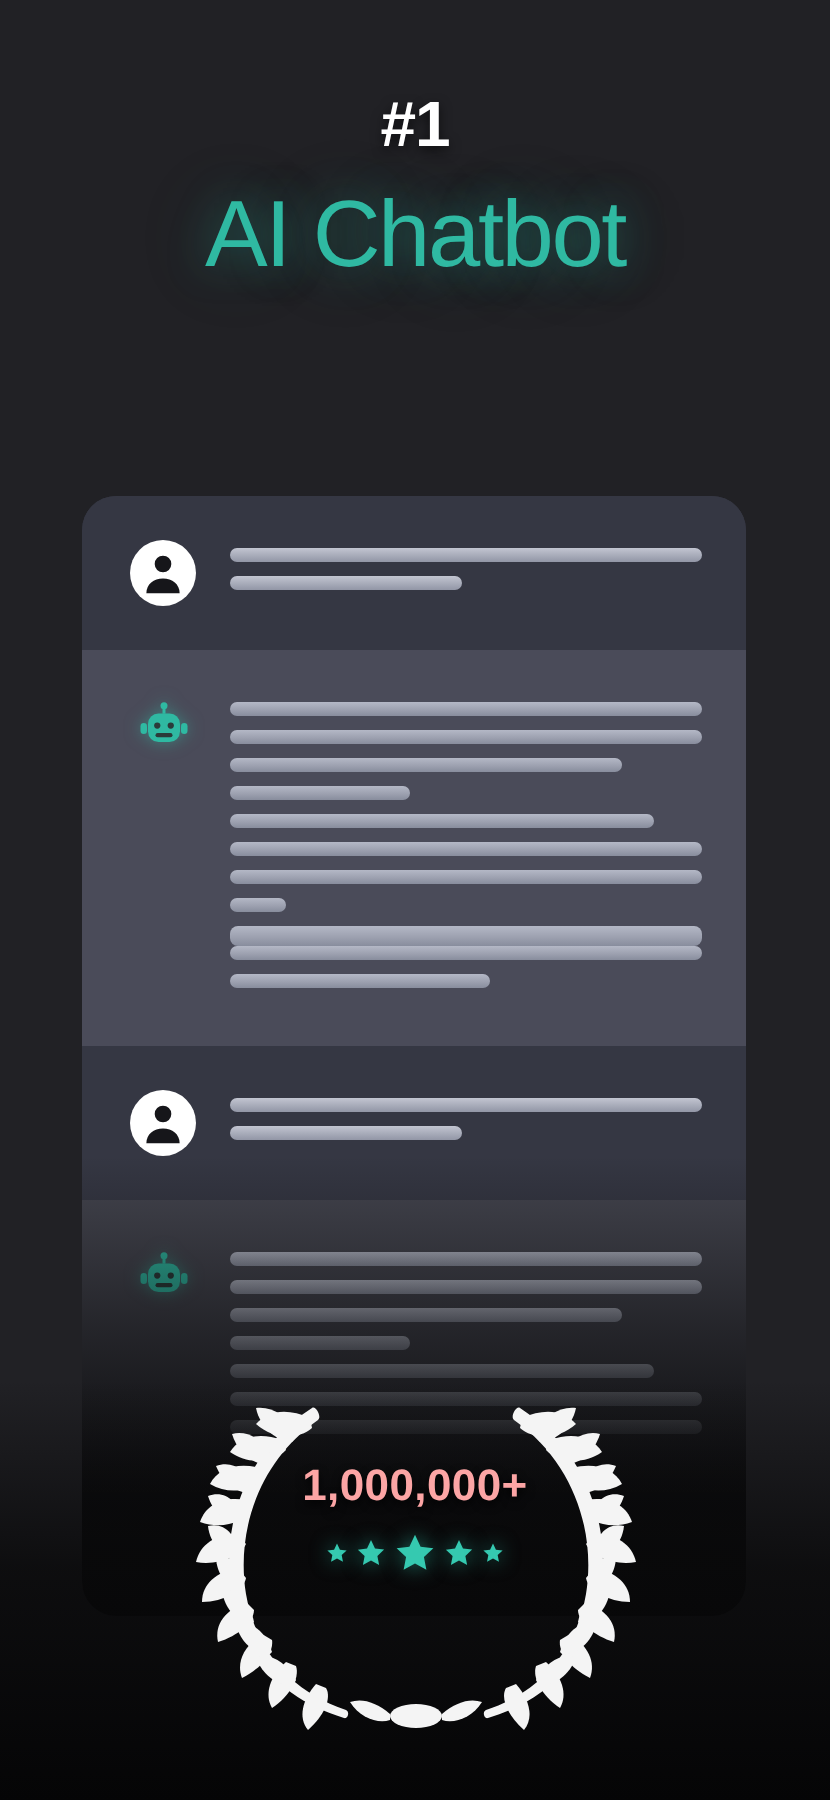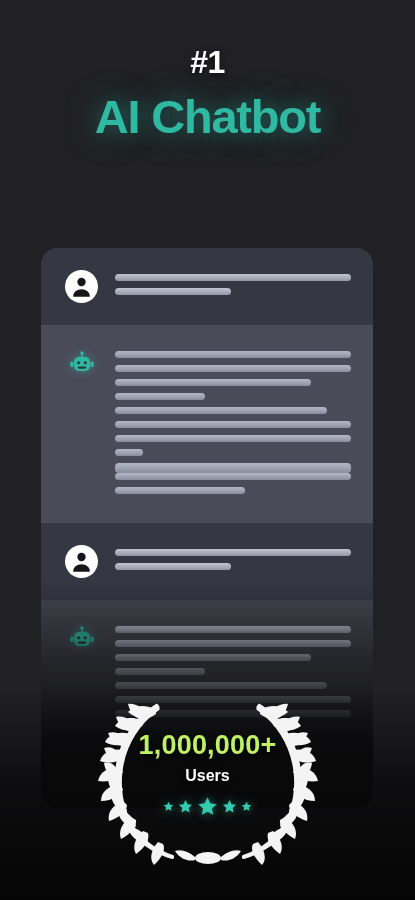--- a/index.html
+++ b/index.html
@@ -26,21 +26,21 @@
     font-size:32px;
     font-weight:bold;
     color:#ffffff;
     letter-spacing:-0.5px;
     line-height:1;
     text-shadow:0 2px 6px rgba(0,0,0,.6);
   }
   .app-title {
     margin-top:14px;
     font-size:47px;
-    font-weight:bold;
+    font-weight:normal;
     color:#2fb9a2;
     letter-spacing:-1.2px;
     line-height:1.05;
     text-shadow:0 0 22px rgba(47,185,162,.45), 0 0 46px rgba(47,185,162,.22);
   }
   .app-subtitle {
     margin-top:9px;
     font-size:23px;
     font-weight:bold;
     color:#46c8b1;
@@ -113,21 +113,21 @@
     width:232px; height:175px;
     z-index:9;
   }
   .award .wreath { position:absolute; inset:0; width:100%; height:100%; }
   .award-inner {
     position:absolute;
     left:0; right:0; top:42px;
     text-align:center;
   }
   .award-count {
-    font-size:27px; font-weight:bold; color:#bef264;
+    font-size:22px; font-weight:bold; color:#fca5a5;
     letter-spacing:0.2px; line-height:1;
     text-shadow:0 2px 5px rgba(0,0,0,.8);
   }
   .award-label {
     margin-top:9px;
     font-size:16px; font-weight:bold; color:#ffffff;
     line-height:1;
     text-shadow:0 2px 5px rgba(0,0,0,.8);
   }
   .stars {
@@ -288,21 +288,20 @@
         </g>
 
         <ellipse cx="116" cy="168" rx="13" ry="6"></ellipse>
         <path d="M103 167 C96 161 89 159 83 161 C88 169 97 172 103 170 Z"></path>
         <path d="M129 167 C136 161 143 159 149 161 C144 169 135 172 129 170 Z"></path>
       </g>
     </svg>
 
     <div class="award-inner">
       <div class="award-count">1,000,000+</div>
-      <div class="award-label">Users</div>
       <div class="stars">
         <svg width="11" height="11" viewBox="0 0 24 24">
             <path d="M12 1.5l3.2 6.9 7.3.9-5.4 5 1.4 7.2L12 18l-6.5 3.5 1.4-7.2-5.4-5 7.3-.9z" fill="#35c9b0"></path>
           </svg>
         <svg width="15" height="15" viewBox="0 0 24 24">
             <path d="M12 1.5l3.2 6.9 7.3.9-5.4 5 1.4 7.2L12 18l-6.5 3.5 1.4-7.2-5.4-5 7.3-.9z" fill="#35c9b0"></path>
           </svg>
         <svg width="21" height="21" viewBox="0 0 24 24">
             <path d="M12 1.5l3.2 6.9 7.3.9-5.4 5 1.4 7.2L12 18l-6.5 3.5 1.4-7.2-5.4-5 7.3-.9z" fill="#35c9b0"></path>
           </svg>

